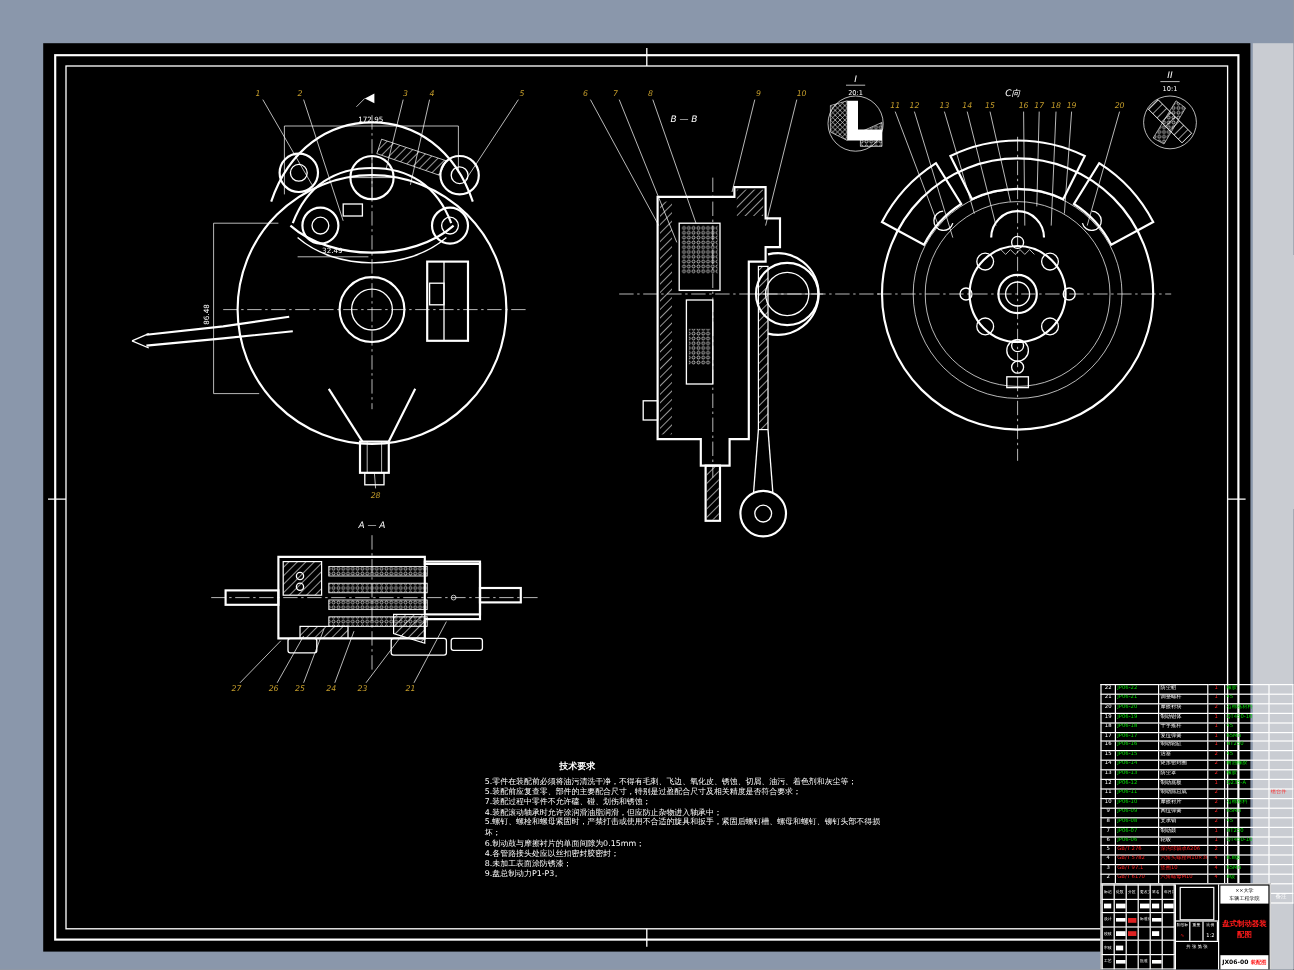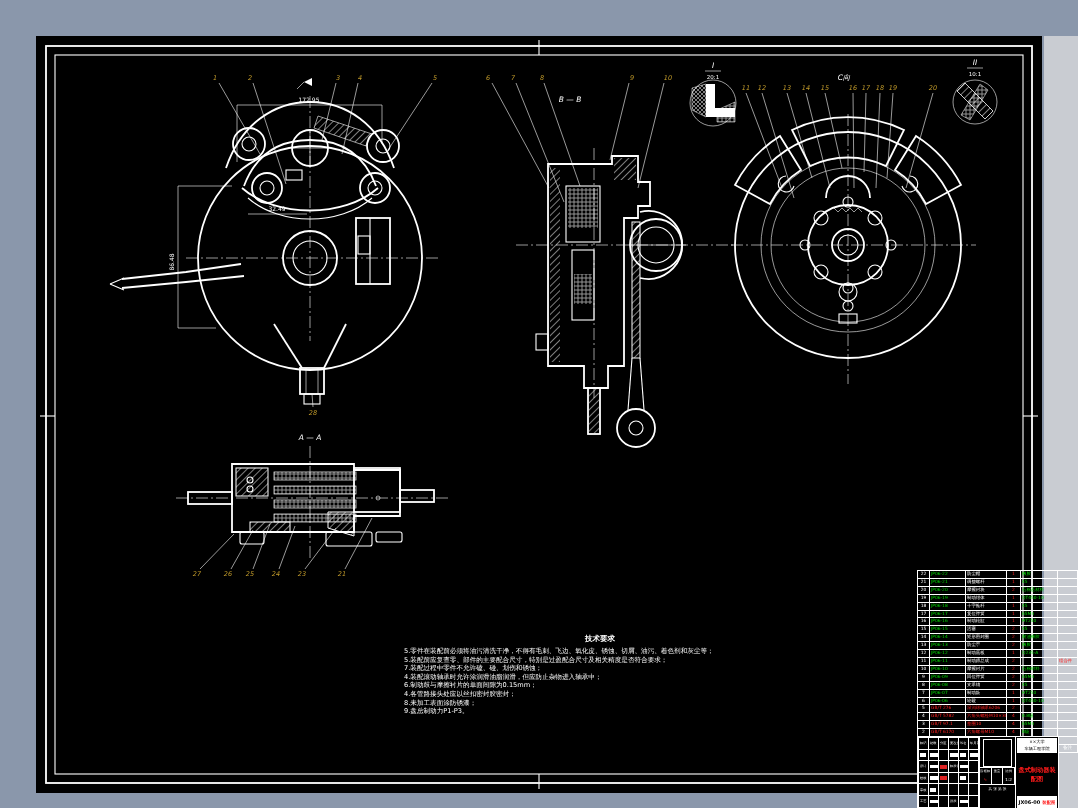--- a/index.html
+++ b/index.html
@@ -13,21 +13,21 @@
   .s05{stroke:#fff;stroke-width:0.6;fill:none;}
   .cl{stroke:#fff;stroke-width:0.7;fill:none;stroke-dasharray:12 3 2 3;opacity:.85;}
   .ld{stroke:#fff;stroke-width:0.6;fill:none;}
   .bal{fill:#c29b2a;font-size:6.5px;font-style:italic;text-anchor:middle;}
   .dim{fill:#fff;font-size:6px;text-anchor:middle;}
   .vlab{fill:#fff;font-size:7.5px;text-anchor:middle;font-style:italic;}
   .slab{fill:#fff;font-size:5.5px;text-anchor:middle;}
   .wfill{fill:#fff;stroke:none;}
   
   #notes{position:absolute;left:368px;top:598px;width:330px;color:#fff;}
-  #notes .nt{font-size:7.5px;font-weight:bold;padding-left:62px;margin-bottom:3px;text-align:center;}
+  #notes .nt{font-size:7.5px;font-weight:bold;padding-left:62px;margin-bottom:3px;}
   #notes .note-line{font-size:6.6px;line-height:8.6px;}
   
   #bom{position:absolute;left:881px;top:534px;width:142px;}
   #bom table{border-collapse:collapse;width:142px;table-layout:fixed;}
   #bom td{border:0.5px solid #fff;font-size:4.4px;line-height:6.9px;height:6.9px;padding:0 1px;color:#fff;
           overflow:hidden;white-space:nowrap;}
   #bom .c-no{width:9px;text-align:center;}
   #bom .c-code{width:33px;color:#00dd00;}
   #bom .c-name{width:38px;}
   #bom .c-qty{width:11px;color:#ff2020;text-align:center;}
@@ -315,20 +315,21 @@
     <div class="nt">技术要求</div>
     <div>
     <div class="note-line">5.零件在装配前必须将油污清洗干净，不得有毛刺、飞边、氧化皮、锈蚀、切屑、油污、着色剂和灰尘等；</div>
 
     <div class="note-line">5.装配前应复查零、部件的主要配合尺寸，特别是过盈配合尺寸及相关精度是否符合要求；</div>
 
     <div class="note-line">7.装配过程中零件不允许磕、碰、划伤和锈蚀；</div>
 
     <div class="note-line">4.装配滚动轴承时允许涂润滑油脂润滑，但应防止杂物进入轴承中；</div>
 
+    <div class="note-line">5.螺钉、螺栓和螺母紧固时，严禁打击或使用不合适的旋具和扳手，紧固后螺钉槽、螺母和螺钉、铆钉头部不得损坏；</div>
 
     <div class="note-line">6.制动鼓与摩擦衬片的单面间隙为0.15mm；</div>
 
     <div class="note-line">4.各管路接头处应以丝扣密封胶密封；</div>
 
     <div class="note-line">8.未加工表面涂防锈漆；</div>
 
     <div class="note-line">9.盘总制动力P1-P3。</div>
   </div>
   </div>

